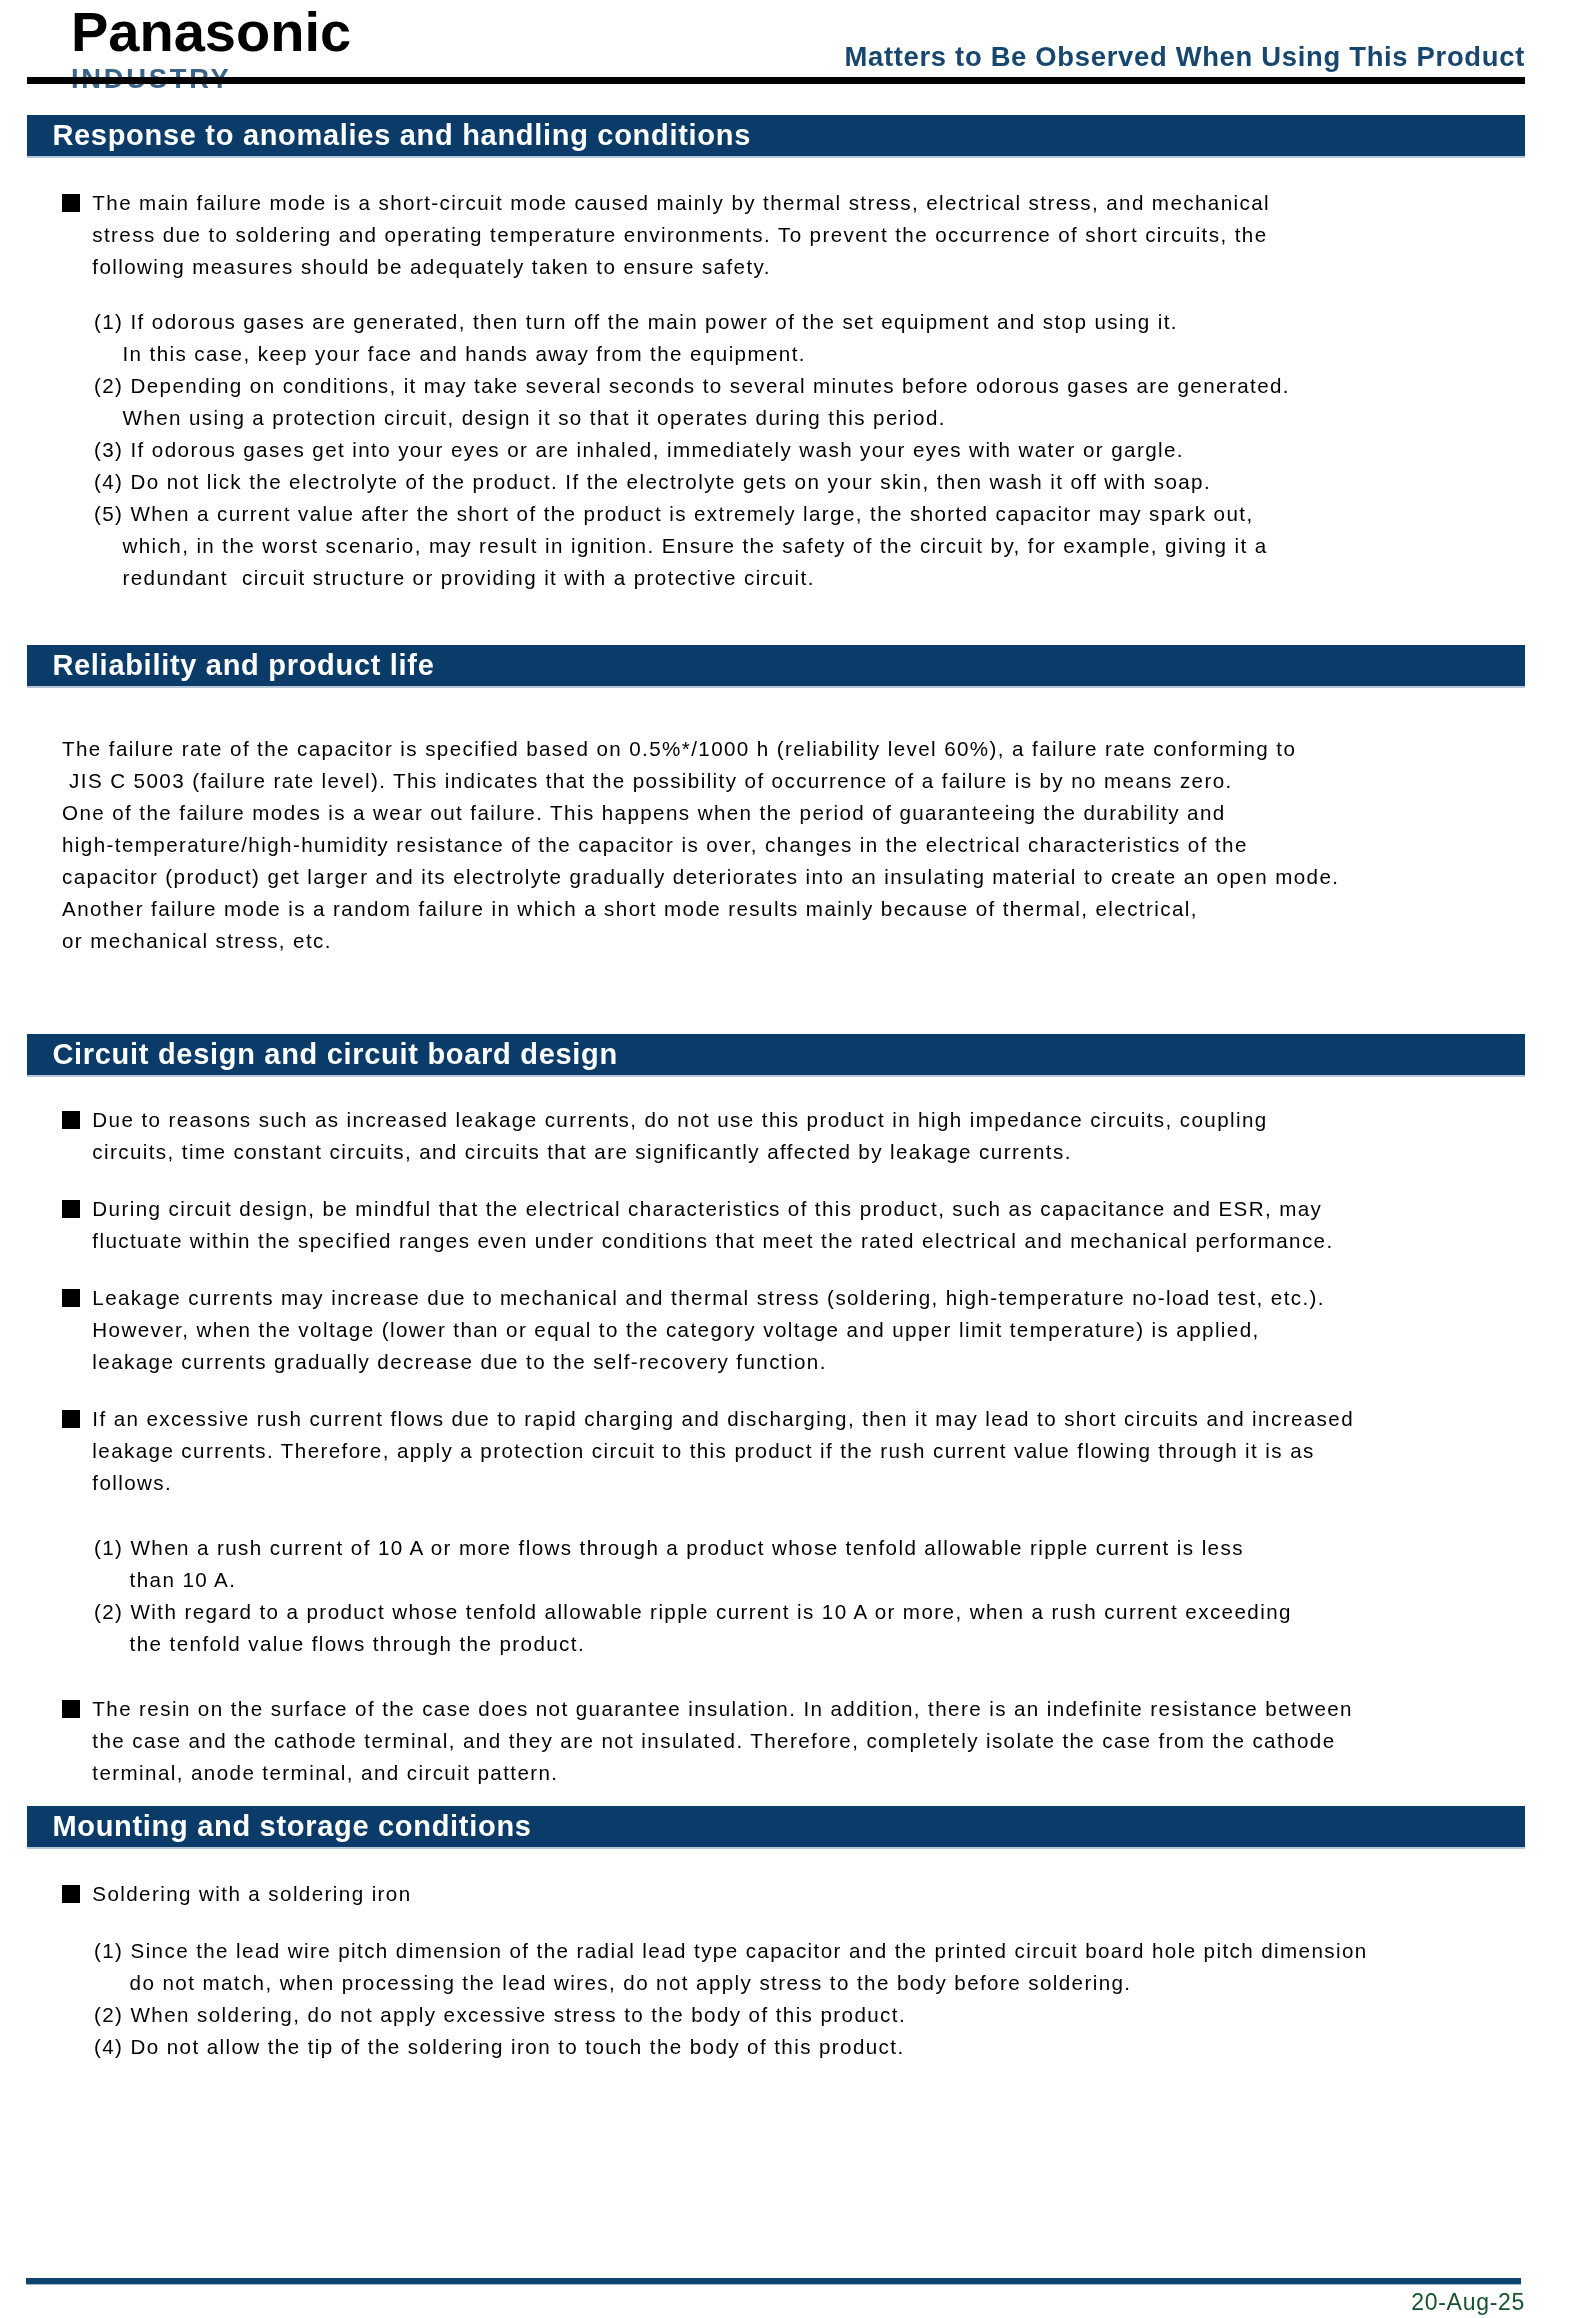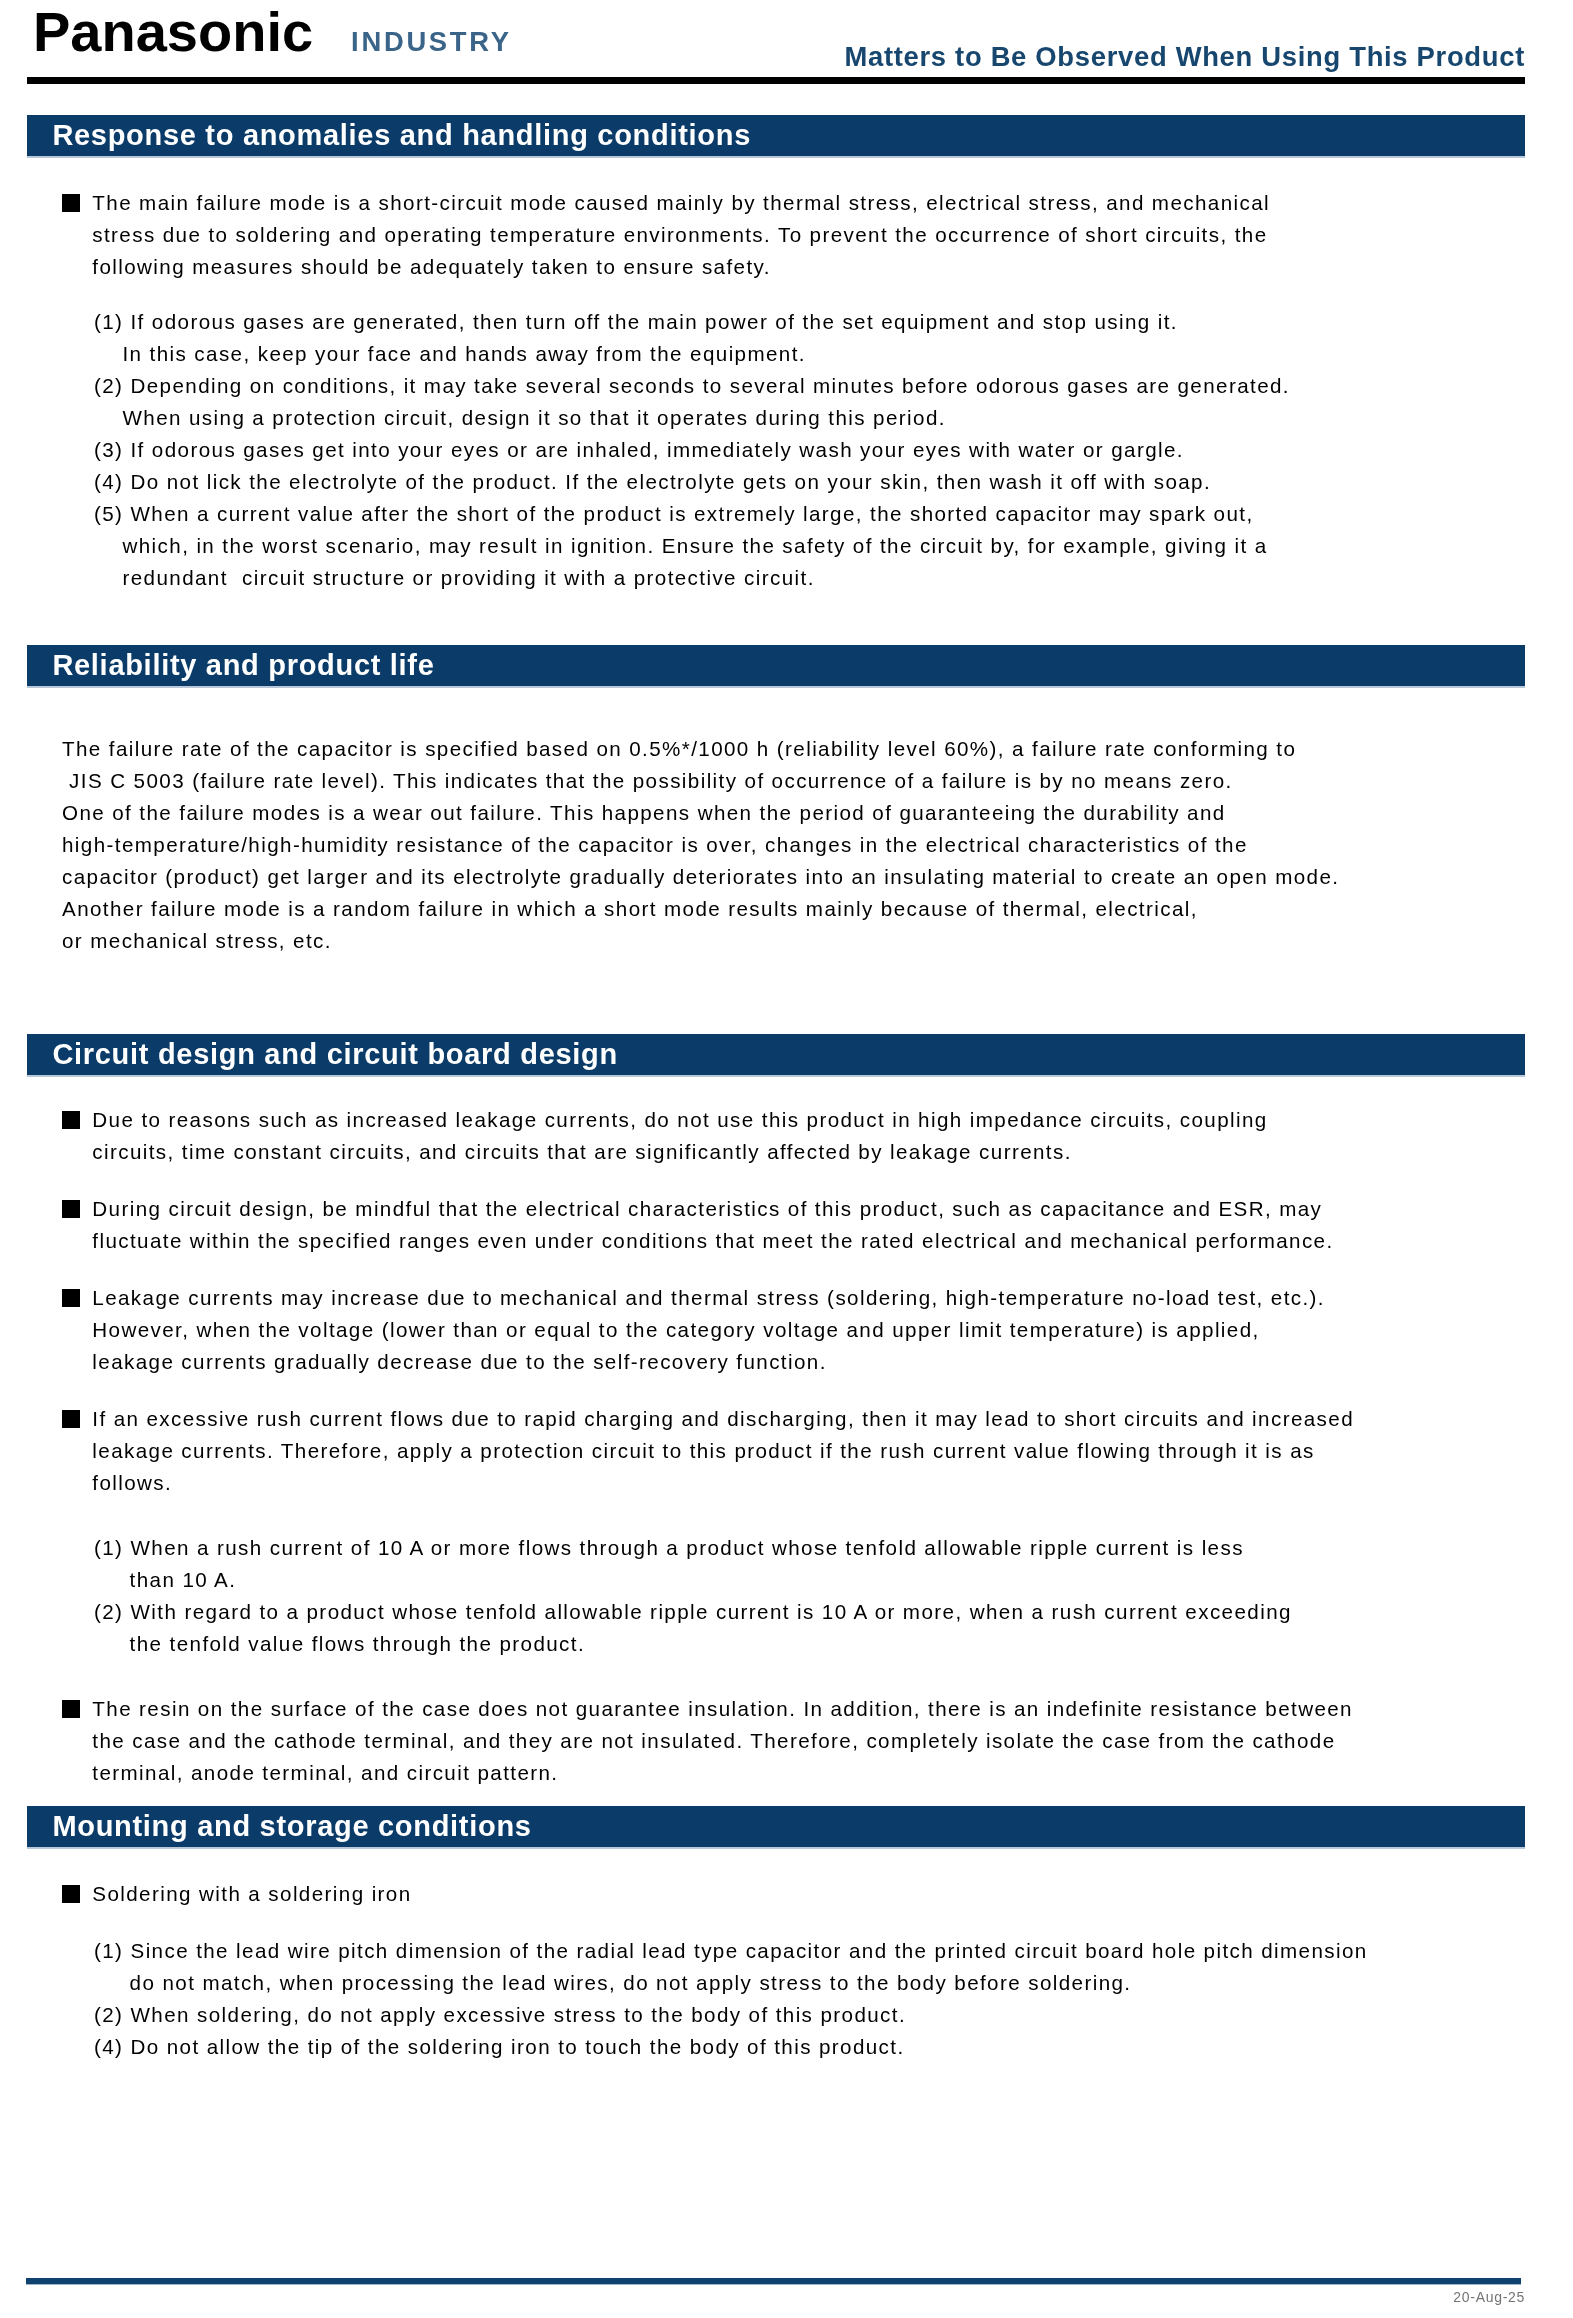--- a/index.html
+++ b/index.html
@@ -5,21 +5,21 @@
   html,body { margin:0; padding:0; background:#e8e8e8; }
   .page {
     position:relative;
     width:1573px; height:2319px;
     background:#ffffff;
     font-family:"Liberation Sans", sans-serif;
     color:#000;
     overflow:hidden;
   }
   
-  .logo-row { position:absolute; top:1.4px; left:33px; display:flex; align-items:baseline; }
+  .logo-row { position:absolute; top:1.4px; left:33px; display:flex; align-items:baseline;flex-direction:column; }
   .logo-primary { font-size:56px; font-weight:bold; line-height:1.1; letter-spacing:0; color:#000; }
   .logo-secondary { font-size:27.4px; font-weight:bold; letter-spacing:2.7px; margin-left:38px; color:#3a6488; }
   .header-title { position:absolute; top:41px; right:48px; font-size:27.4px; font-weight:bold; letter-spacing:0.7px; color:#17466e; }
   .rule { position:absolute; top:77px; left:27.4px; width:1498px; height:6.9px; background:#000; }
   
   .content { position:absolute; top:115px; left:0; width:1419px; }
   .section-bar {
     margin-left:27.4px; width:1473px; height:41px;
     background:#0b3c69; border-bottom:2.1px solid #b9c8d8;
     padding-left:25px;
@@ -32,21 +32,21 @@
   .pre { white-space:pre; }
   .bullet { display:flex; }
   .sq { flex:0 0 18px; width:18px; height:18px; background:#000; margin:6.9px 12.3px 0 0; }
   .items { margin-left:32px; }
   
   .mt-24 { margin-top:16.5px; } .mt-34 { margin-top:23px; } .mt-36 { margin-top:25px; }
   .mt-40 { margin-top:27.4px; } .mt-42 { margin-top:29px; } .mt-45 { margin-top:45px; }
   .mt-48 { margin-top:33px; } .mt-75 { margin-top:51px; } .mt-78 { margin-top:77px; }
   
   .footer-bar { position:absolute; top:2278px; left:26px; width:1495px; height:6.2px; background:#10426f; border-bottom:1.4px solid #9db3c8; }
-  .footer-date { position:absolute; top:2289px; right:48px; font-size:14px; letter-spacing:0.7px; color:#737373; }
+  .footer-date { position:absolute; top:2289px; right:48px; font-size:23px; letter-spacing:0.7px; color:#14532d; }
 </style>
 </head>
 <body>
 
 <div class="page">
 
   <div class="logo-row">
     <span class="logo-primary">Panasonic</span>
     <span class="logo-secondary">INDUSTRY</span>
   </div>

